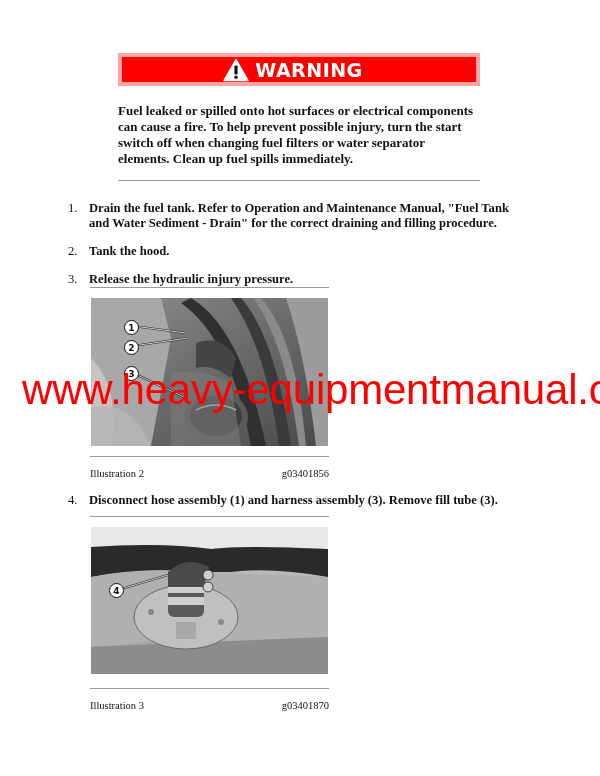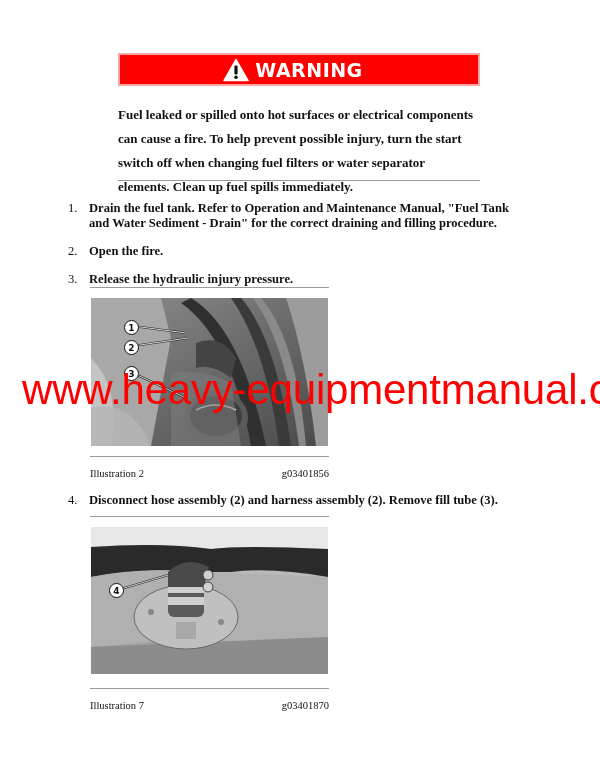--- a/index.html
+++ b/index.html
@@ -1,23 +1,23 @@
 <!DOCTYPE html>
 <html><head>
 <meta charset="utf-8">
 <style>
   html, body { margin: 0; padding: 0; background: #ffffff; }
   body { width: 600px; height: 776px; position: relative; overflow: hidden; font-family: "Liberation Serif", serif; color: #111; }
 
-  .warning-banner { position: absolute; left: 118px; top: 53px; width: 362px; height: 33px; background: #ff0000; border: 2px solid #fca5a5; box-sizing: border-box; display: flex; align-items: center; justify-content: center; }
+  .warning-banner { position: absolute; left: 118px; top: 53px; width: 362px; height: 33px; background: #ff0000; border: 4px solid #fca5a5; box-sizing: border-box; display: flex; align-items: center; justify-content: center; }
   .warning-inner { display: flex; align-items: center; gap: 6px; margin-left: -12px; }
   .warning-icon { width: 26px; height: 24px; display: block; }
   .warning-label { font-family: "DejaVu Sans", sans-serif; font-weight: bold; font-size: 19px; color: #ffffff; letter-spacing: 0.5px; }
 
-  .warning-text { position: absolute; left: 118px; top: 103px; width: 360px; font-weight: bold; font-size: 13px; line-height: 24px; color: #111; }
+  .warning-text { position: absolute; left: 118px; top: 103px; width: 360px; font-weight: bold; font-size: 13px; line-height: 16px; color: #111; }
   .rule { position: absolute; height: 0; border-top: 1.5px solid #9a9a9a; }
   .rule-warning { left: 118px; top: 180px; width: 362px; }
 
   .steps { position: absolute; left: 68px; top: 201px; width: 460px; font-size: 12.6px; line-height: 15px; }
   .step { display: flex; margin-bottom: 13px; }
   .step-num { width: 21px; flex: none; }
   .step-text { flex: 1; font-weight: bold; }
 
   .figure { position: absolute; left: 90px; width: 239px; }
   .figure .rule-top { border-top: 1.5px solid #9a9a9a; height: 0; }
@@ -47,21 +47,21 @@
 <div class="warning-text">Fuel leaked or spilled onto hot surfaces or electrical components can cause a fire. To help prevent possible injury, turn the start switch off when changing fuel filters or water separator elements. Clean up fuel spills immediately.</div>
 <div class="rule rule-warning"></div>
 
 <div class="steps">
   <div class="step">
     <span class="step-num">1.</span>
     <span class="step-text">Drain the fuel tank. Refer to Operation and Maintenance Manual, "Fuel Tank and Water Sediment - Drain" for the correct draining and filling procedure.</span>
   </div>
   <div class="step">
     <span class="step-num">2.</span>
-    <span class="step-text">Open the fire.</span>
+    <span class="step-text">Tank the hood.</span>
   </div>
   <div class="step">
     <span class="step-num">3.</span>
     <span class="step-text">Release the hydraulic injury pressure.</span>
   </div>
 </div>
 
 <div class="figure" style="top: 287px;">
   <div class="rule-top"></div>
   <div class="photo" style="height: 148px;">
@@ -102,21 +102,21 @@
   <div class="caption">
     <span>Illustration 2</span>
     <span>g03401856</span>
   </div>
 </div>
 
 <div class="watermark">www.heavy-equipmentmanual.com</div>
 
 <div class="step4">
   <span class="step-num">4.</span>
-  <span class="step-text">Disconnect hose assembly (2) and harness assembly (2). Remove fill tube (3).</span>
+  <span class="step-text">Disconnect hose assembly (1) and harness assembly (3). Remove fill tube (3).</span>
 </div>
 
 <div class="figure" style="top: 516px;">
   <div class="rule-top"></div>
   <div class="photo" style="height: 147px;">
     <svg width="237" height="147" viewBox="0 0 237 147">
       <defs>
         <linearGradient id="g2bg" x1="0" y1="0" x2="0" y2="1">
           <stop offset="0" stop-color="#c8c8c8"></stop>
           <stop offset="1" stop-color="#9a9a9a"></stop>
@@ -137,16 +137,16 @@
       <circle cx="60" cy="85" r="3" fill="#888"></circle>
       <circle cx="130" cy="95" r="3" fill="#888"></circle>
       <path d="M85,95 L105,95 L105,112 L85,112 Z" fill="#a8a8a8"></path>
       <line x1="30" y1="62" x2="77" y2="48" stroke="#222" stroke-width="2"></line>
       <line x1="30" y1="62" x2="77" y2="48" stroke="#fff" stroke-width="0.8"></line>
     </svg>
     <div class="callout" style="left: 18px; top: 56px;">4</div>
   </div>
   <div class="rule-top" style="margin-top: 14px;"></div>
   <div class="caption">
-    <span>Illustration 7</span>
+    <span>Illustration 3</span>
     <span>g03401870</span>
   </div>
 </div>
 
 </body></html>

